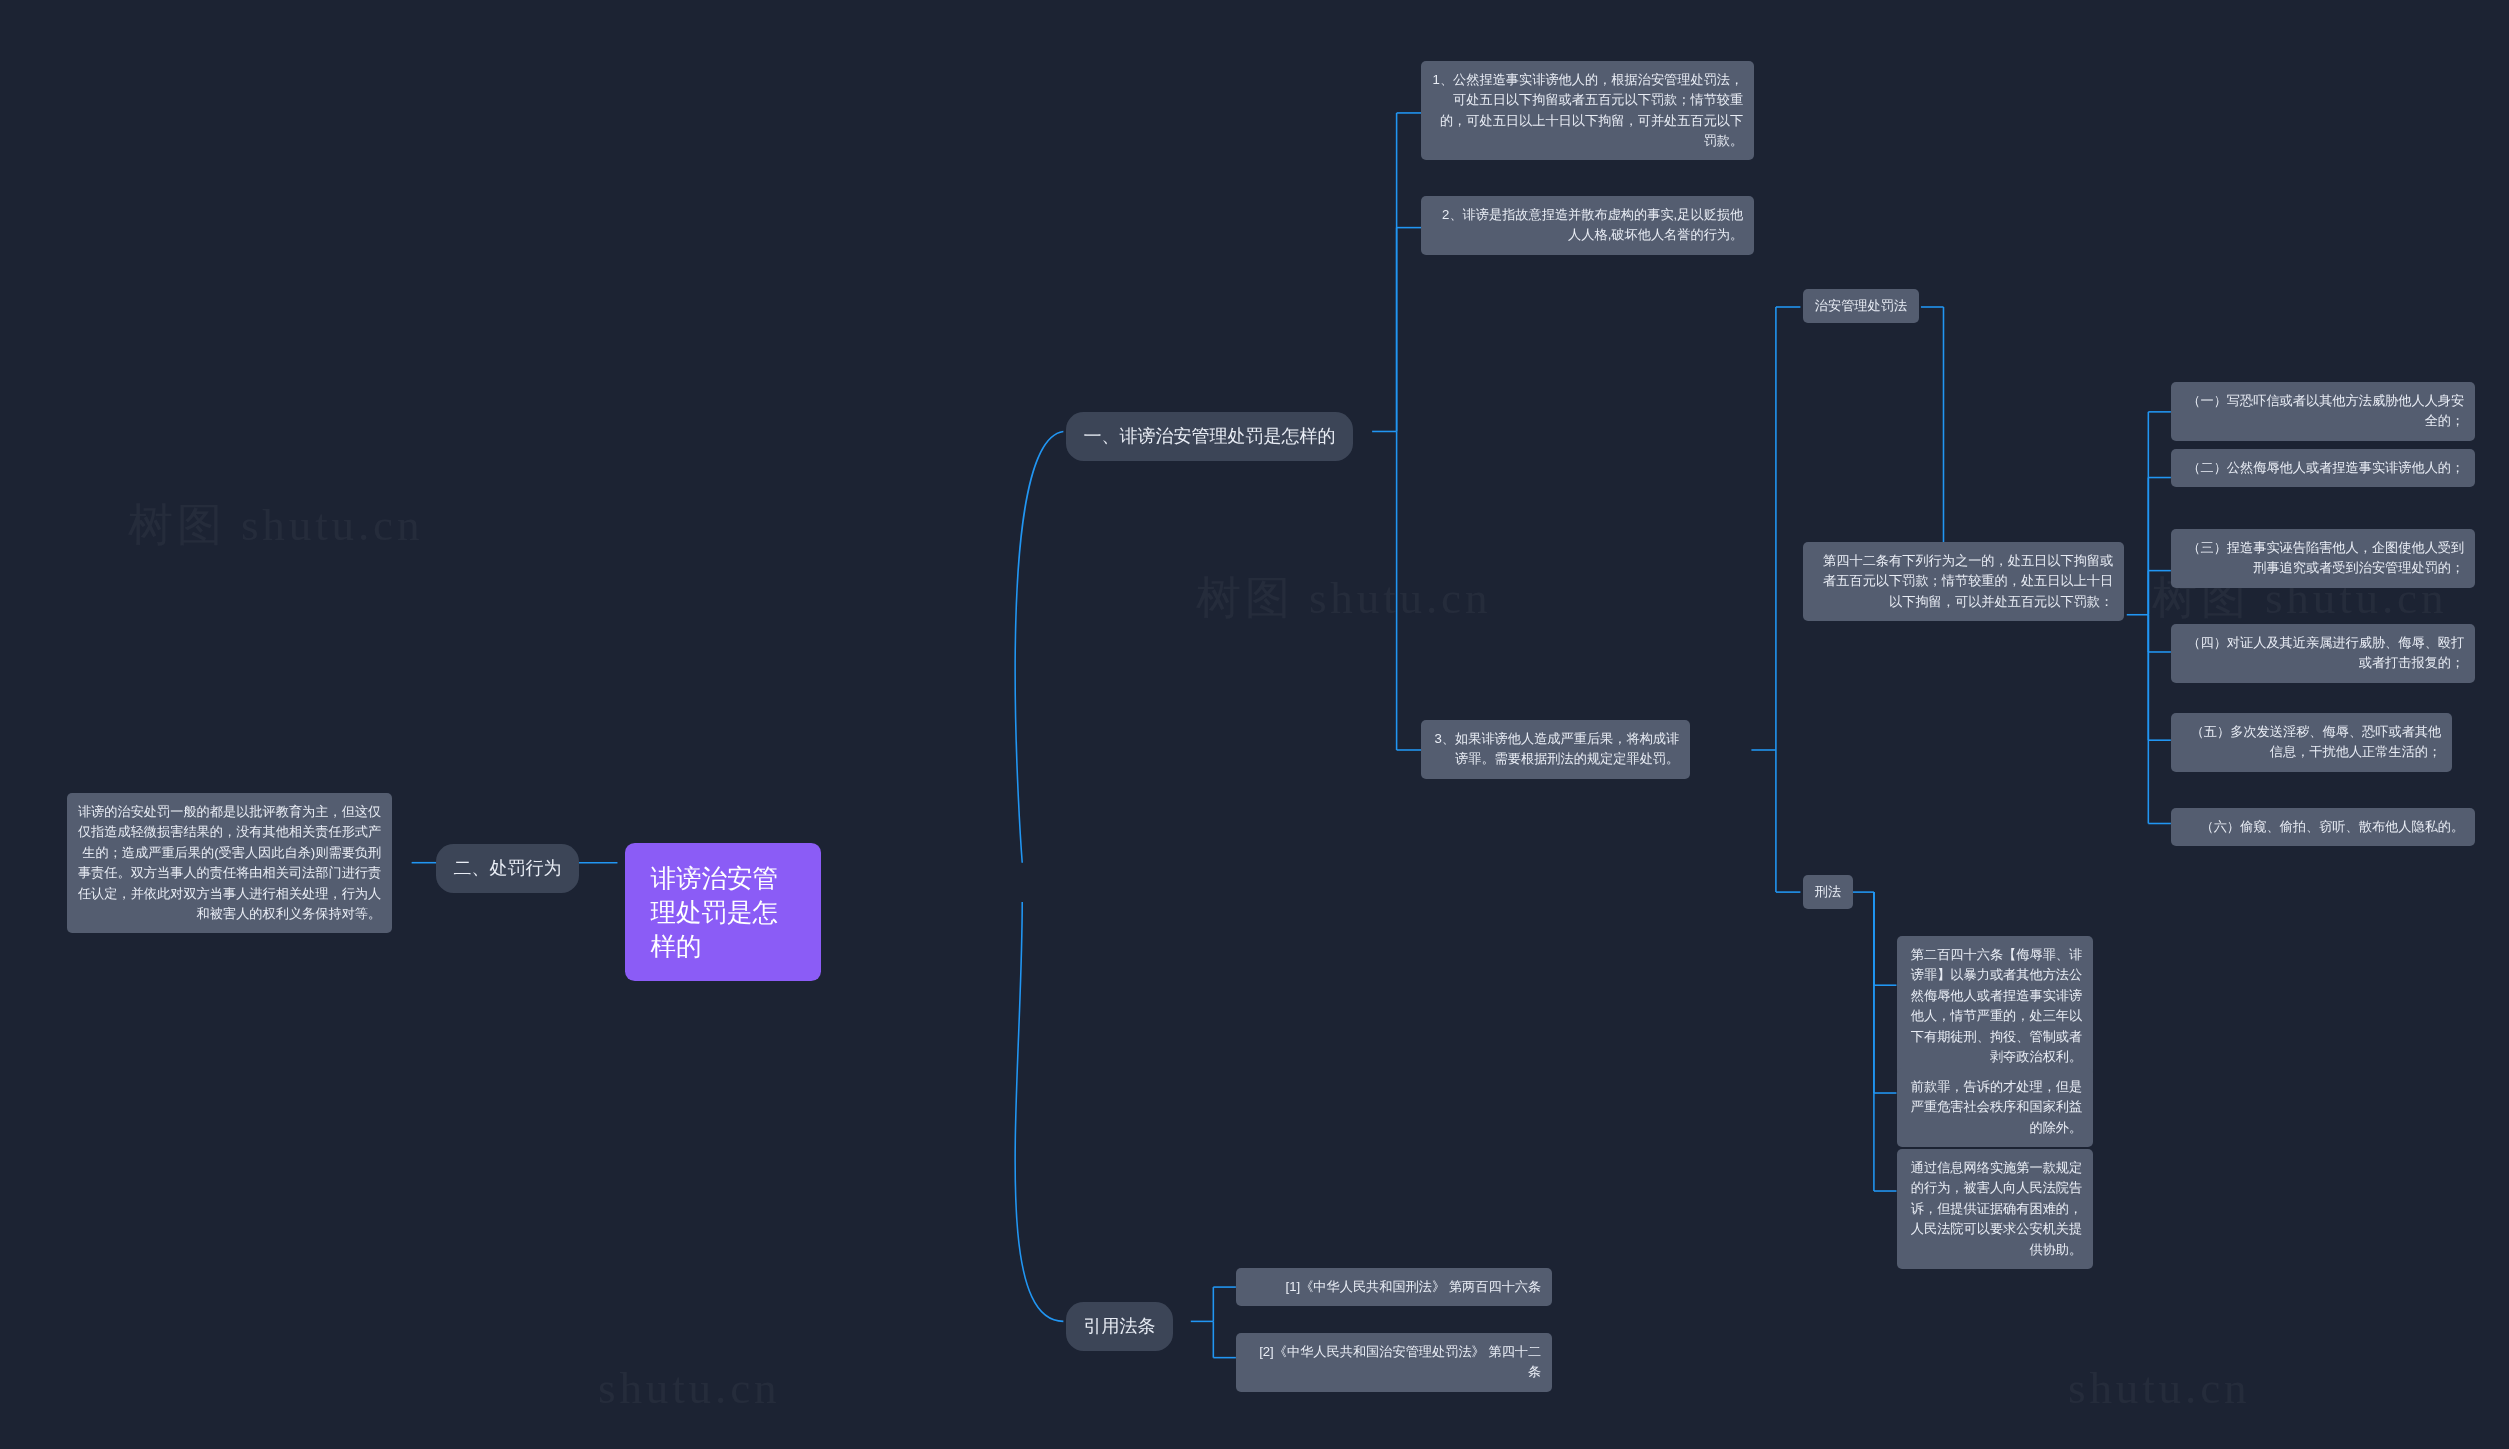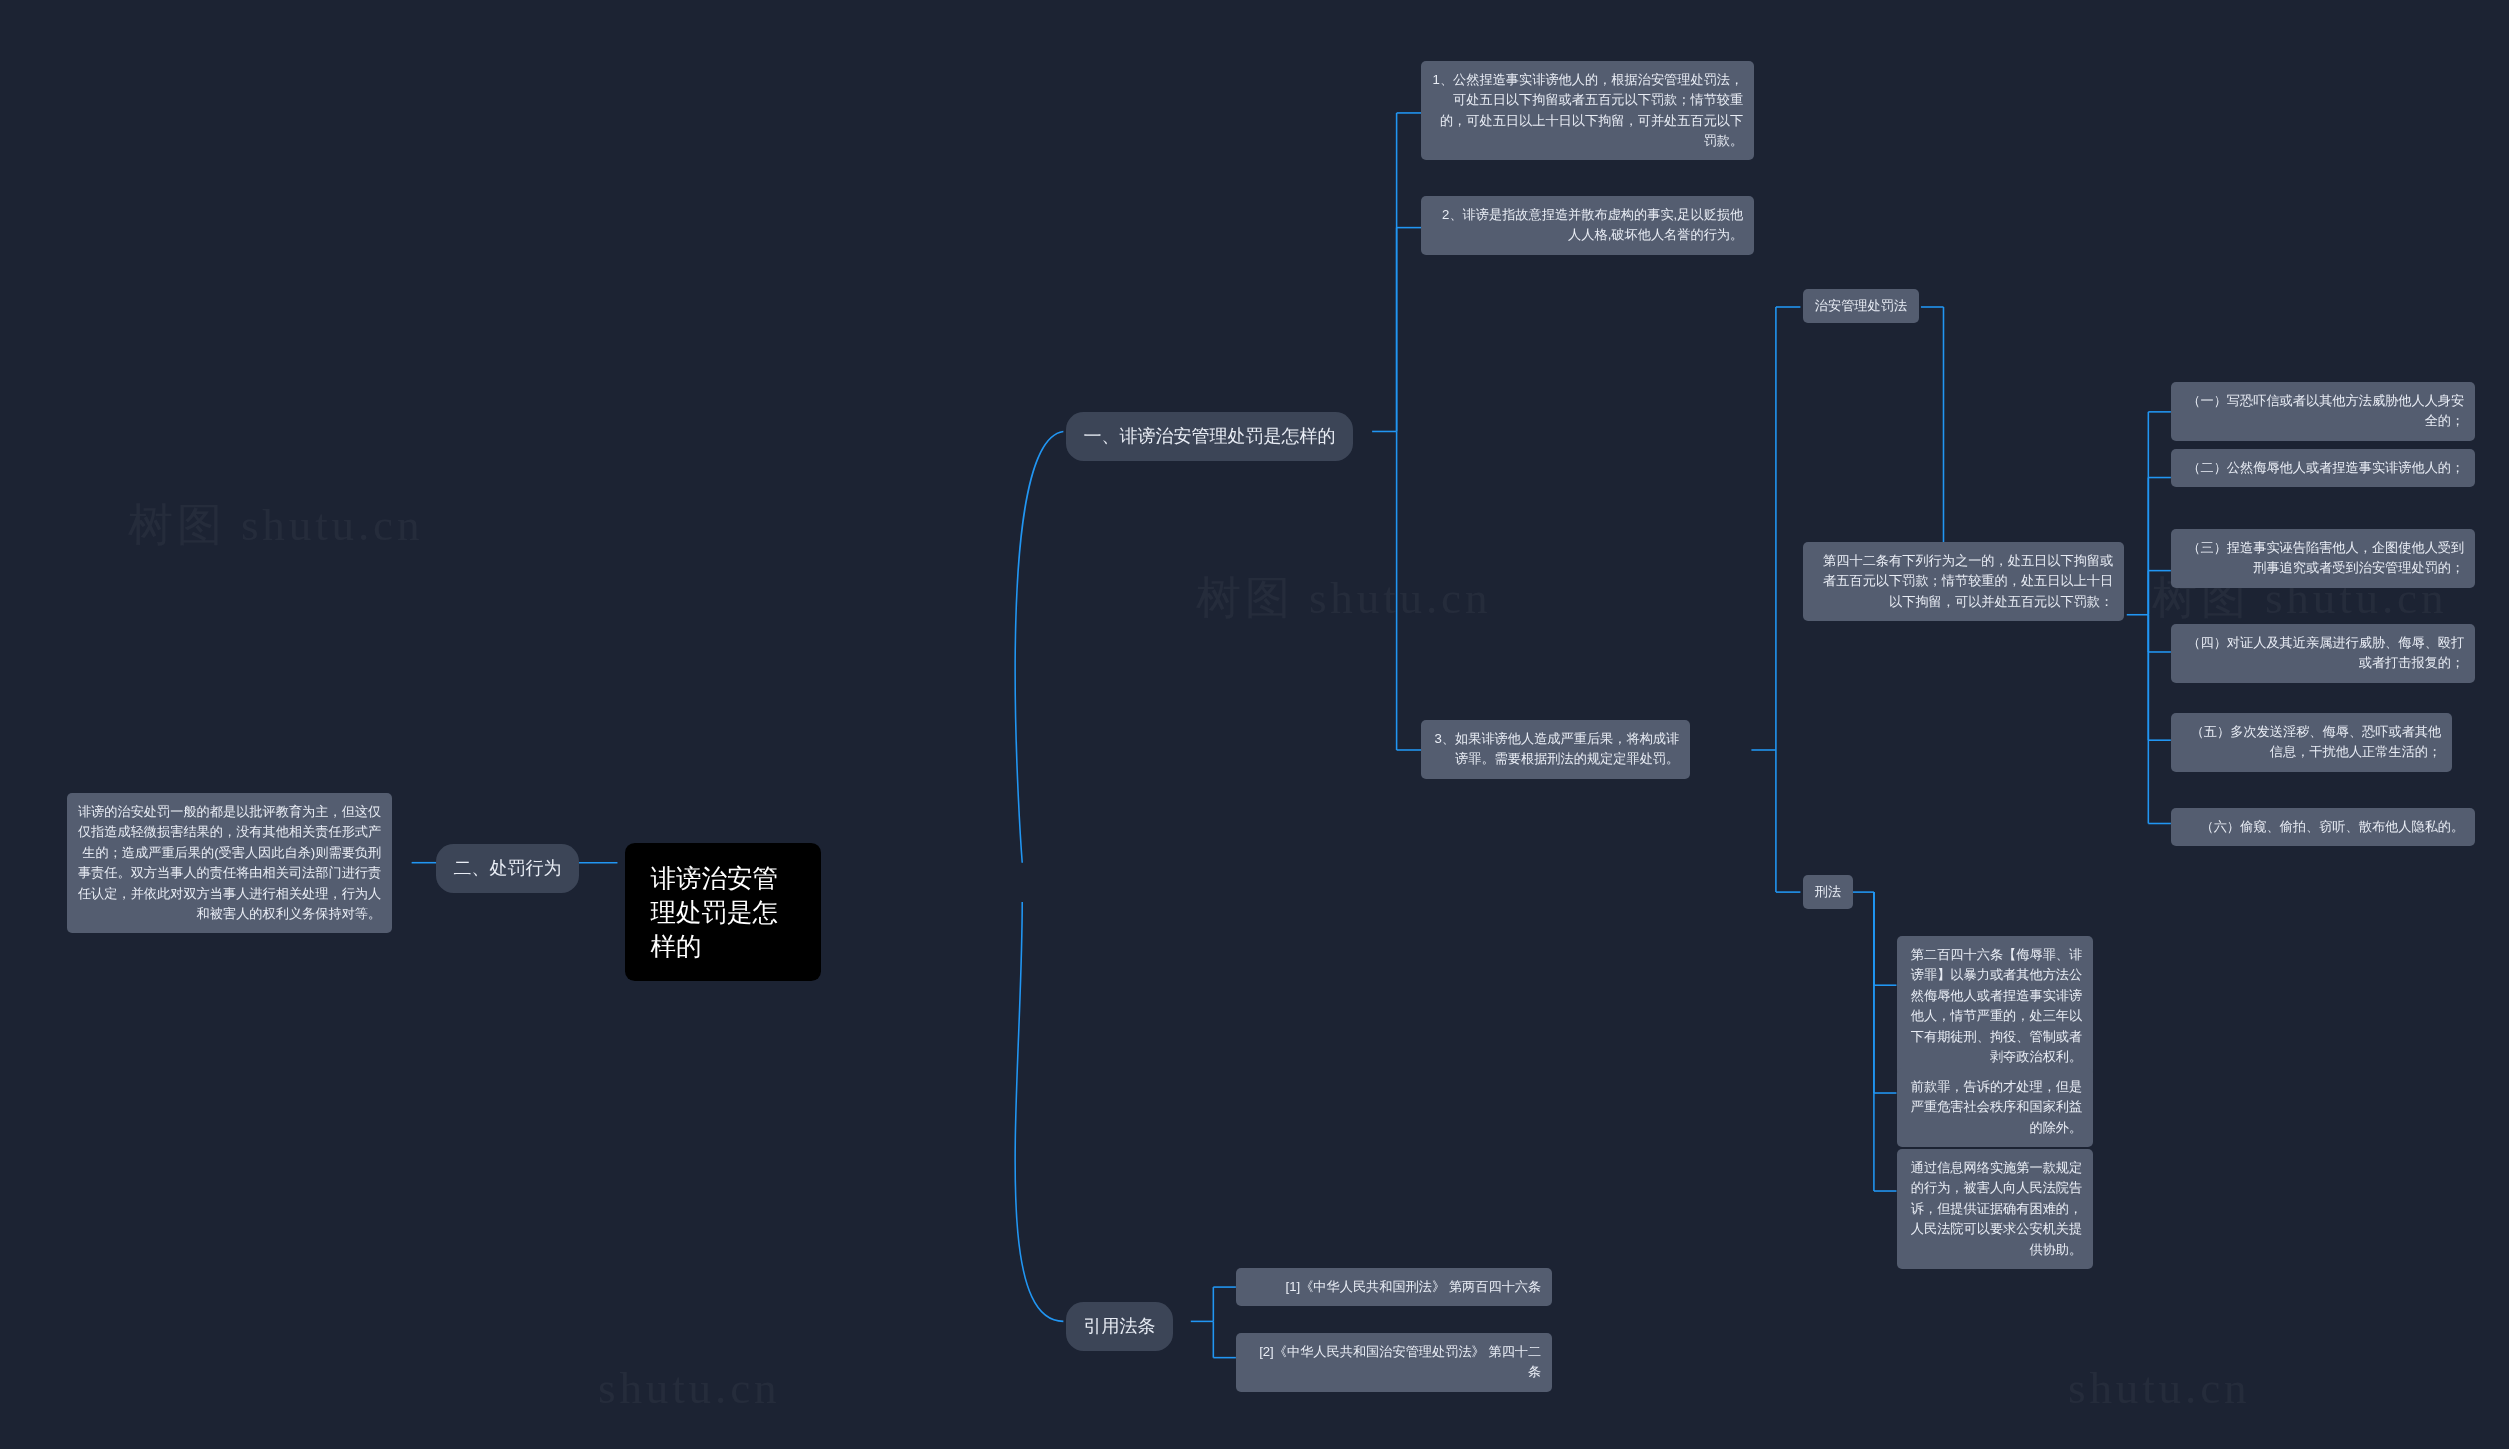--- a/index.html
+++ b/index.html
@@ -39,21 +39,21 @@
     margin-left: 10px;
   }
   .node {
     position: absolute;
     box-sizing: border-box;
     border-radius: 5.9px;
     line-height: 1.5;
   }
   
   .n-root {
-    background: #000000;
+    background: #8b5cf6;
     color: #ffffff;
     font-size: 25.5px;
     padding: 17.6px 25.5px;
     border-radius: 9.8px;
     width: 196px;
     text-align: left;
     line-height: 1.35;
   }
   
   .n-l1 {

